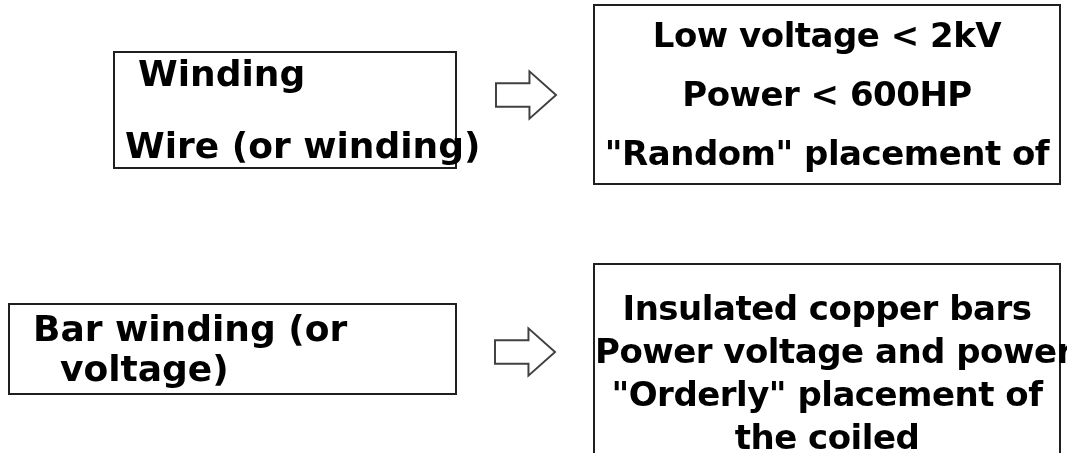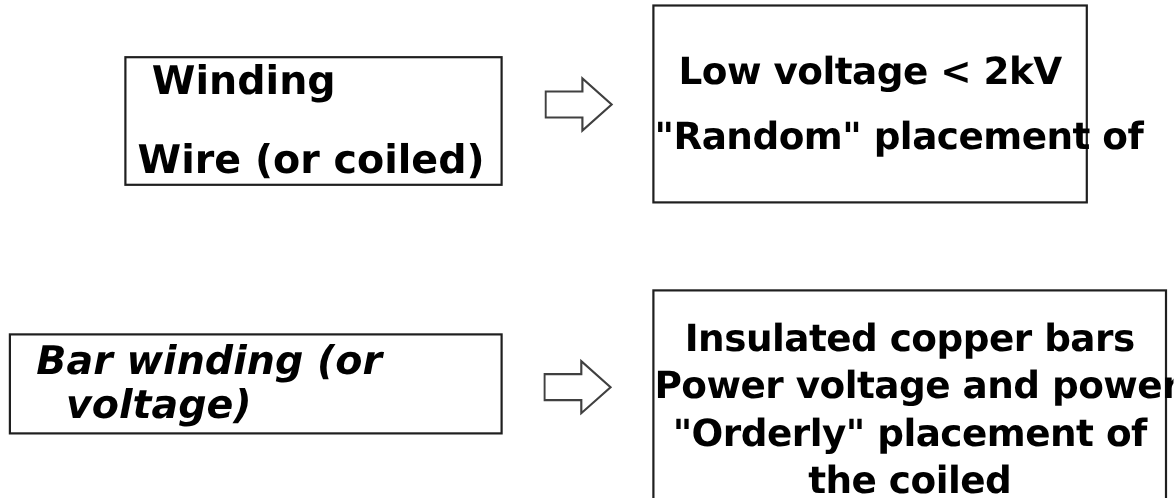--- a/index.html
+++ b/index.html
@@ -40,54 +40,54 @@
   }
   #box-winding-wire {
     left: 113px; top: 51px; width: 344px; height: 118px;
     padding-left: 10px;
     gap: 32px;
   }
   #box-winding-wire .line:nth-child(1) { padding-left: 13px; }
   #box-bar-winding {
     left: 8px; top: 303px; width: 449px; height: 92px;
     padding-left: 23px;
-    font-style: italic;
   }
   #box-bar-winding .line:nth-child(2) { padding-left: 27px; }
   #box-random-desc {
-    left: 593px; top: 4px; width: 396px; height: 181px; gap: 16px;
+    left: 593px; top: 4px; width: 468px; height: 181px; gap: 16px;
   }
   #box-orderly-desc {
     left: 593px; top: 263px; width: 468px; height: 220px;
   }
   .arrow {
     position: absolute;
     width: 63px;
     height: 52px;
   }
   #arrow-top { left: 495px; top: 69px; }
   #arrow-bottom { left: 494px; top: 326px; }
   .line { white-space: nowrap; }
 </style>
 </head>
 <body>
 
 <div class="canvas">
 
   <div class="box label-box" id="box-winding-wire">
     <div class="line">Winding</div>
-    <div class="line">Wire (or coiled)</div>
+    <div class="line">Wire (or winding)</div>
   </div>
 
   <svg class="arrow" id="arrow-top" viewBox="0 0 64 52">
     <path d="M1 14 L35 14 L35 2 L62 26 L35 50 L35 38 L1 38 Z" fill="#ffffff" stroke="#404040" stroke-width="2" stroke-linejoin="miter"></path>
   </svg>
 
   <div class="box desc-box" id="box-random-desc">
     <div class="line">Low voltage &lt; 2kV</div>
+    <div class="line">Power &lt; 600HP</div>
     <div class="line">"Random" placement of</div>
   </div>
 
   <div class="box label-box" id="box-bar-winding">
     <div class="line">Bar winding (or</div>
     <div class="line">voltage)</div>
   </div>
 
   <svg class="arrow" id="arrow-bottom" viewBox="0 0 64 52">
     <path d="M1 14 L35 14 L35 2 L62 26 L35 50 L35 38 L1 38 Z" fill="#ffffff" stroke="#404040" stroke-width="2" stroke-linejoin="miter"></path>

